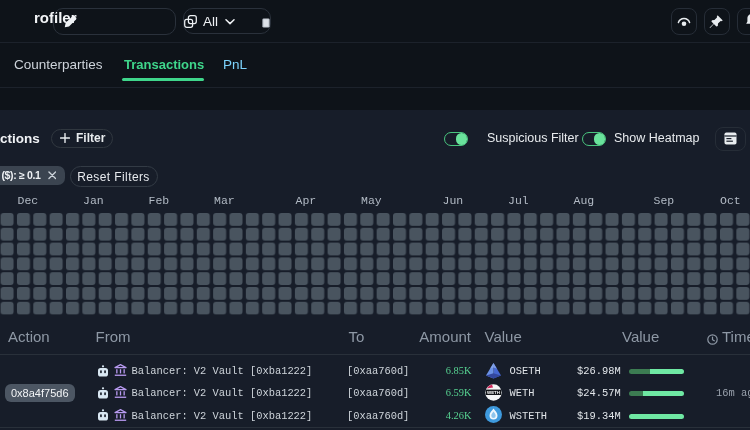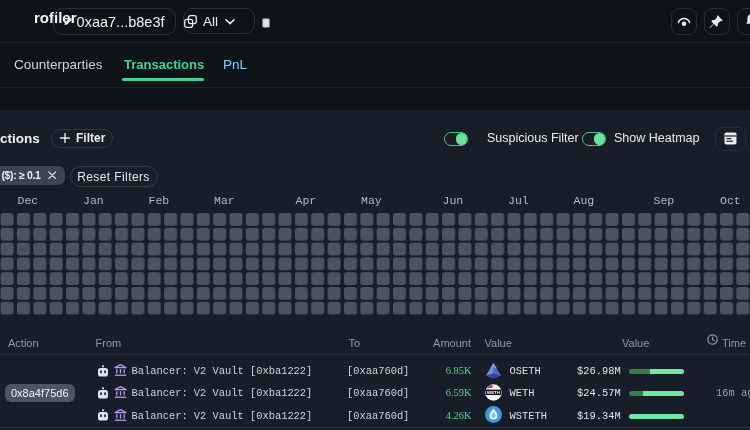--- a/index.html
+++ b/index.html
@@ -5,40 +5,39 @@
   * { margin:0; padding:0; box-sizing:border-box; }
   html,body { width:750px; height:430px; overflow:hidden; }
   body { background:#0e1319; font-family:"Liberation Sans", sans-serif; position:relative; }
   .abs { position:absolute; }
   .pill { position:absolute; border:1px solid #2a313b; border-radius:10px; display:flex; align-items:center; color:#eef1f4; }
   .iconbtn { position:absolute; border:1px solid #262d37; border-radius:8px; display:flex; align-items:center; justify-content:center; }
   .toggle { position:absolute; width:24px; height:14px; border:1.5px solid #49c57e; border-radius:8px; }
   .toggle .knob { position:absolute; right:0px; top:0.75px; width:11.5px; height:11.5px; border-radius:50%; background:#69e29b; }
   .tlabel { position:absolute; color:#e8ebee; font-size:12.5px; white-space:nowrap; top:131px; }
   .hmonth { position:absolute; top:193.5px; color:#b2bac4; font-size:11.5px; font-family:"Liberation Mono", monospace; }
-  .th { position:absolute; top:337px; color:#8e98a5; font-size:11px; }
+  .th { position:absolute; top:328px; color:#8e98a5; font-size:15px; }
   .rowtxt { position:absolute; font-family:"Liberation Mono", monospace; font-size:10.4px; color:#ced4da; white-space:nowrap; }
   .amt { position:absolute; font-family:Liberation Serif, serif; font-size:10.4px; color:#57d492; text-align:right; width:60px; }
   .val { position:absolute; font-family:"Liberation Mono", monospace; font-size:10.4px; color:#e2e6ea; }
   .bar { position:absolute; left:629px; width:54.5px; height:5px; border-radius:3px; display:flex; overflow:hidden; }
 </style>
 </head>
 <body>
 
 <div class="abs" style="left:0;top:0;width:750px;height:43px;border-bottom:1px solid #1c222b;"></div>
 <div class="abs" style="left:-1px;top:9px;color:#f2f4f7;font-size:15px;font-weight:700;padding-left:35px;">rofiler</div>
 
 <div class="pill" style="left:52.5px;top:8px;width:123px;height:27px;padding:0 10px;">
   <svg width="13" height="13" viewBox="0 0 13 13" style="margin-right:5px;">
     <path d="M8.6 1.0 Q9.6 0.1 10.6 1.0 L12.0 2.4 Q12.9 3.4 12.0 4.4 L5.0 11.4 L0.8 12.2 L1.6 8.0 Z" fill="#eef1f4"></path>
   </svg>
-  <span style="font-size:14.5px;">0xaa7...b8e3f</span>
-</div>
-
-<div class="pill" style="left:183px;top:8px;width:72px;height:26px;padding:0 0;">
+</div>
+
+<div class="pill" style="left:183px;top:8px;width:88px;height:26px;padding:0 0;">
   <svg width="13" height="13" viewBox="0 0 13 13" style="margin-right:6px;">
     <rect x="4.4" y="0.7" width="7.9" height="7.9" rx="2" fill="none" stroke="#eef1f4" stroke-width="1.25"></rect>
     <rect x="0.7" y="4.4" width="7.9" height="7.9" rx="2" fill="none" stroke="#eef1f4" stroke-width="1.25"></rect>
   </svg>
   <span style="font-size:13.5px;">All</span>
   <svg width="10" height="6" viewBox="0 0 10 6" style="margin-left:7px;margin-top:2px;">
     <path d="M1 0.8 L5 4.6 L9 0.8" fill="none" stroke="#eef1f4" stroke-width="1.5" stroke-linecap="round" stroke-linejoin="round"></path>
   </svg>
 </div>
 

